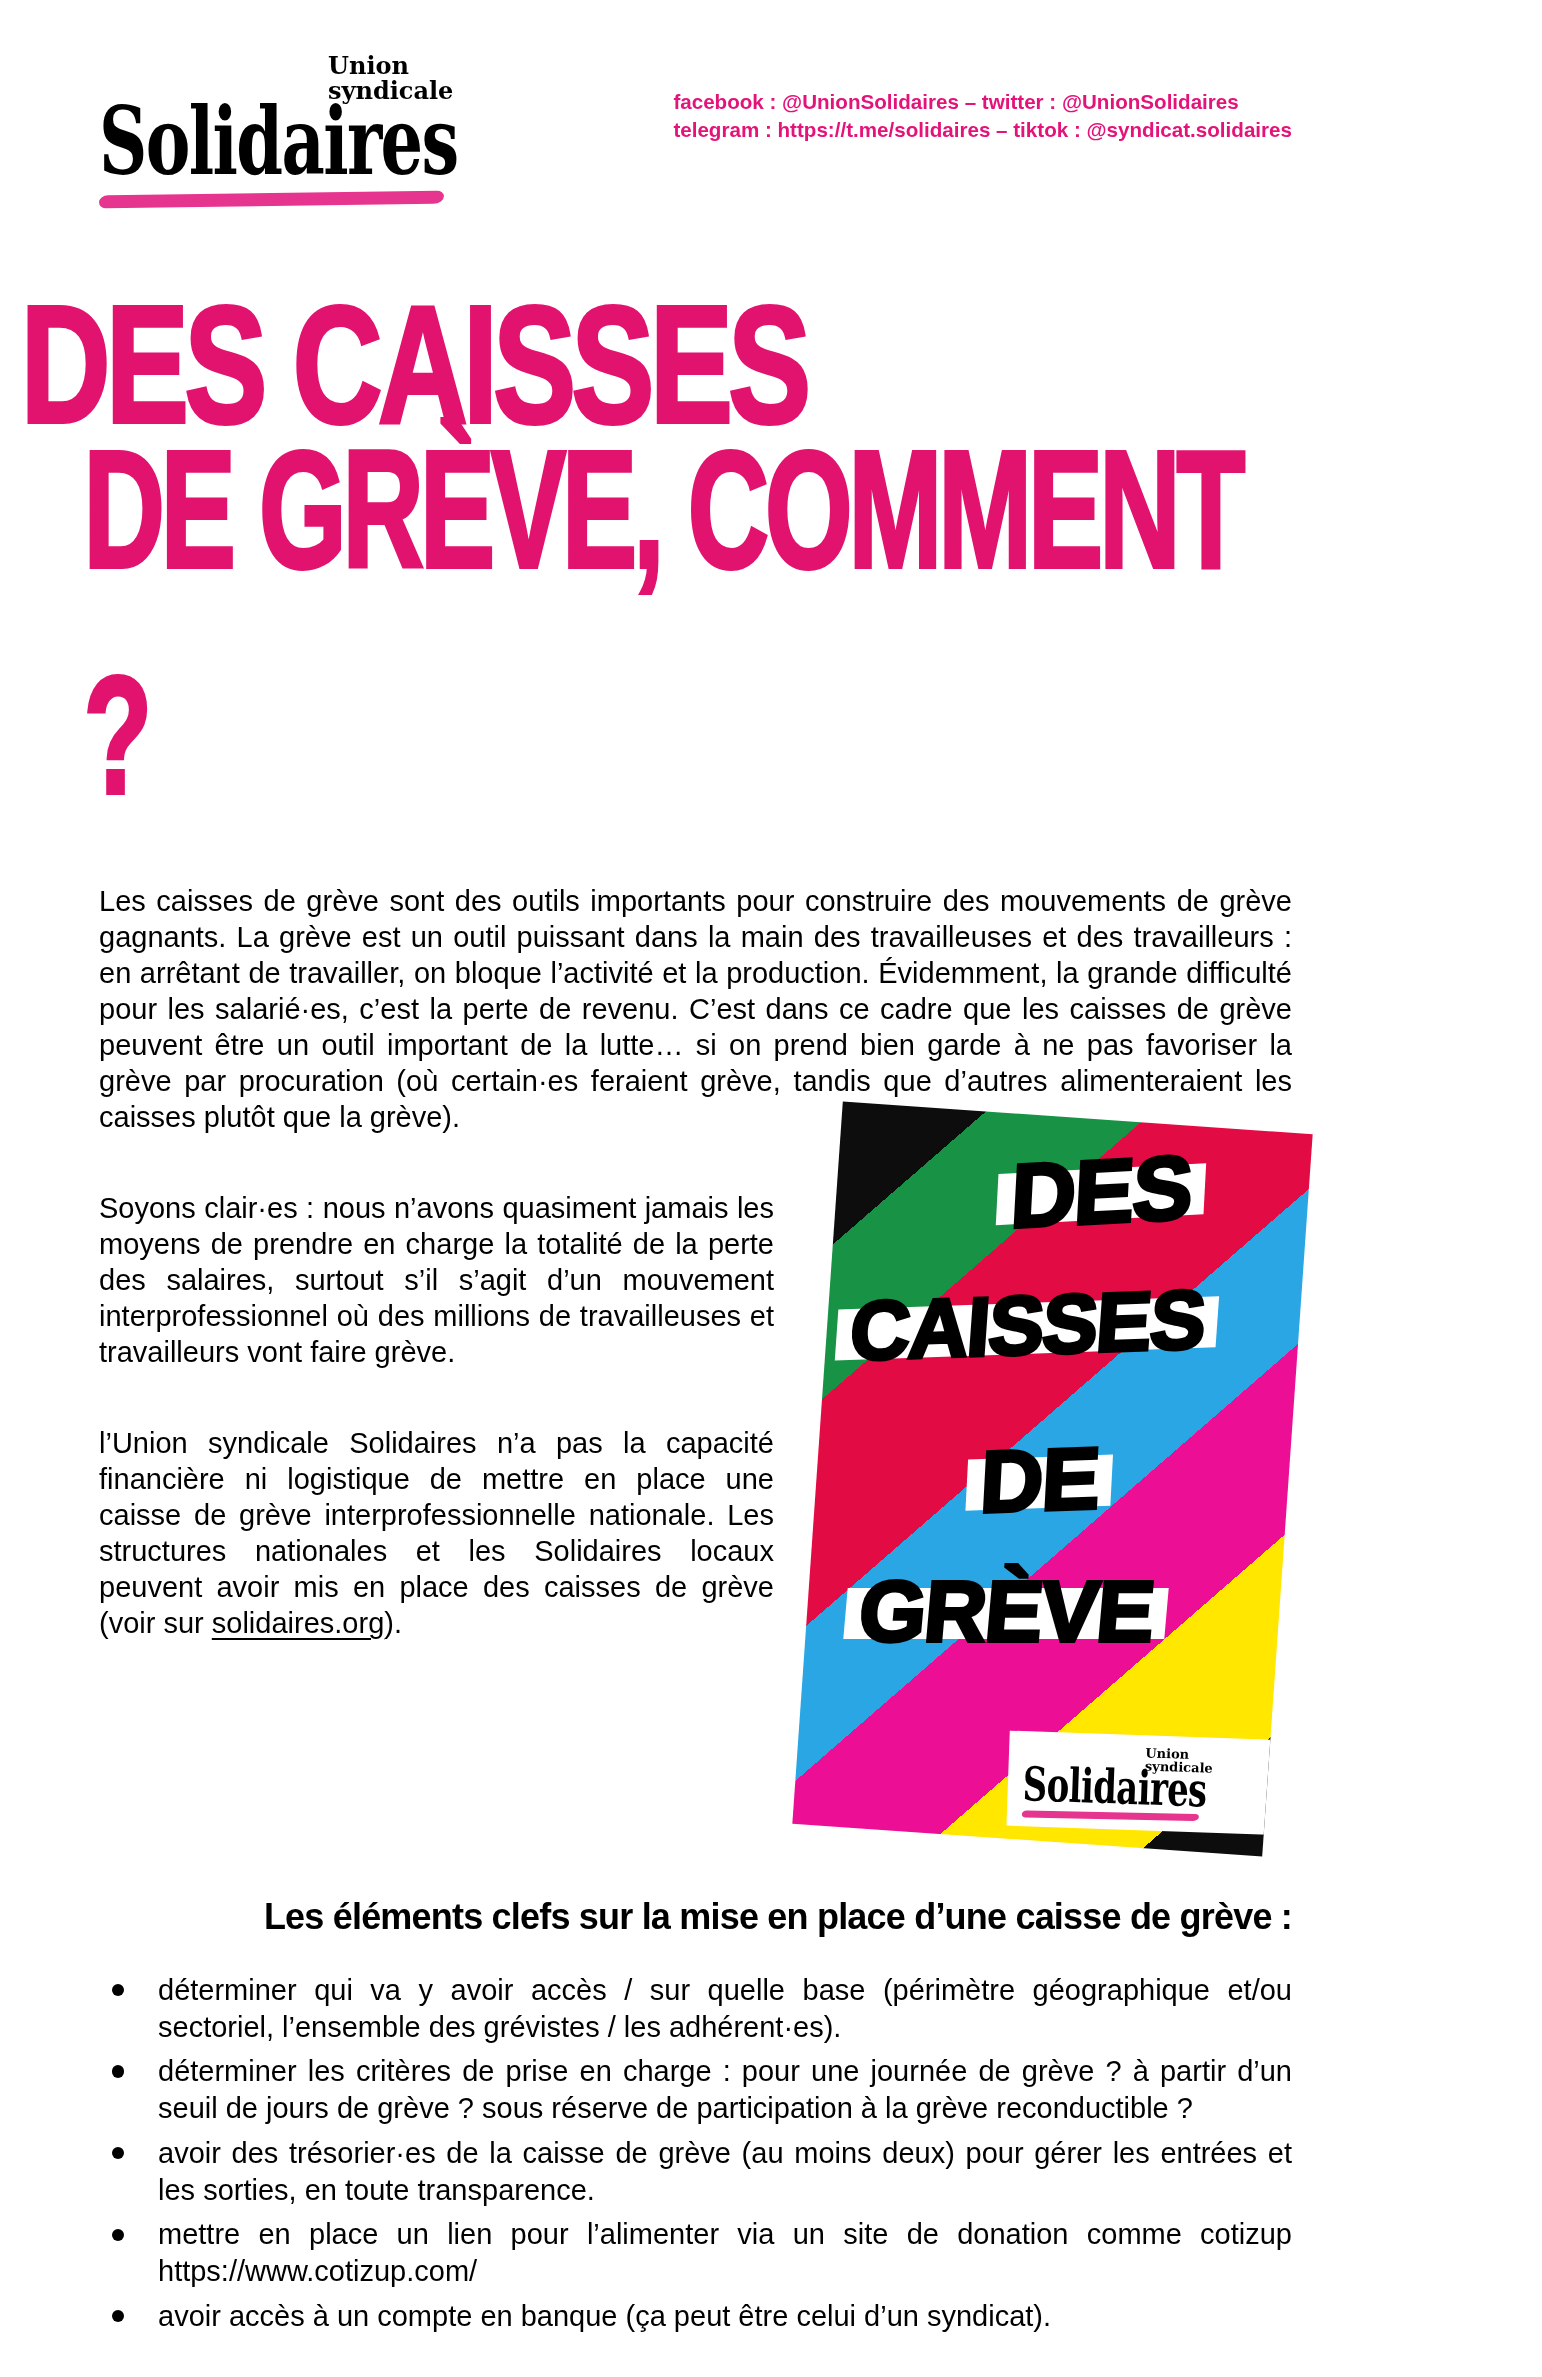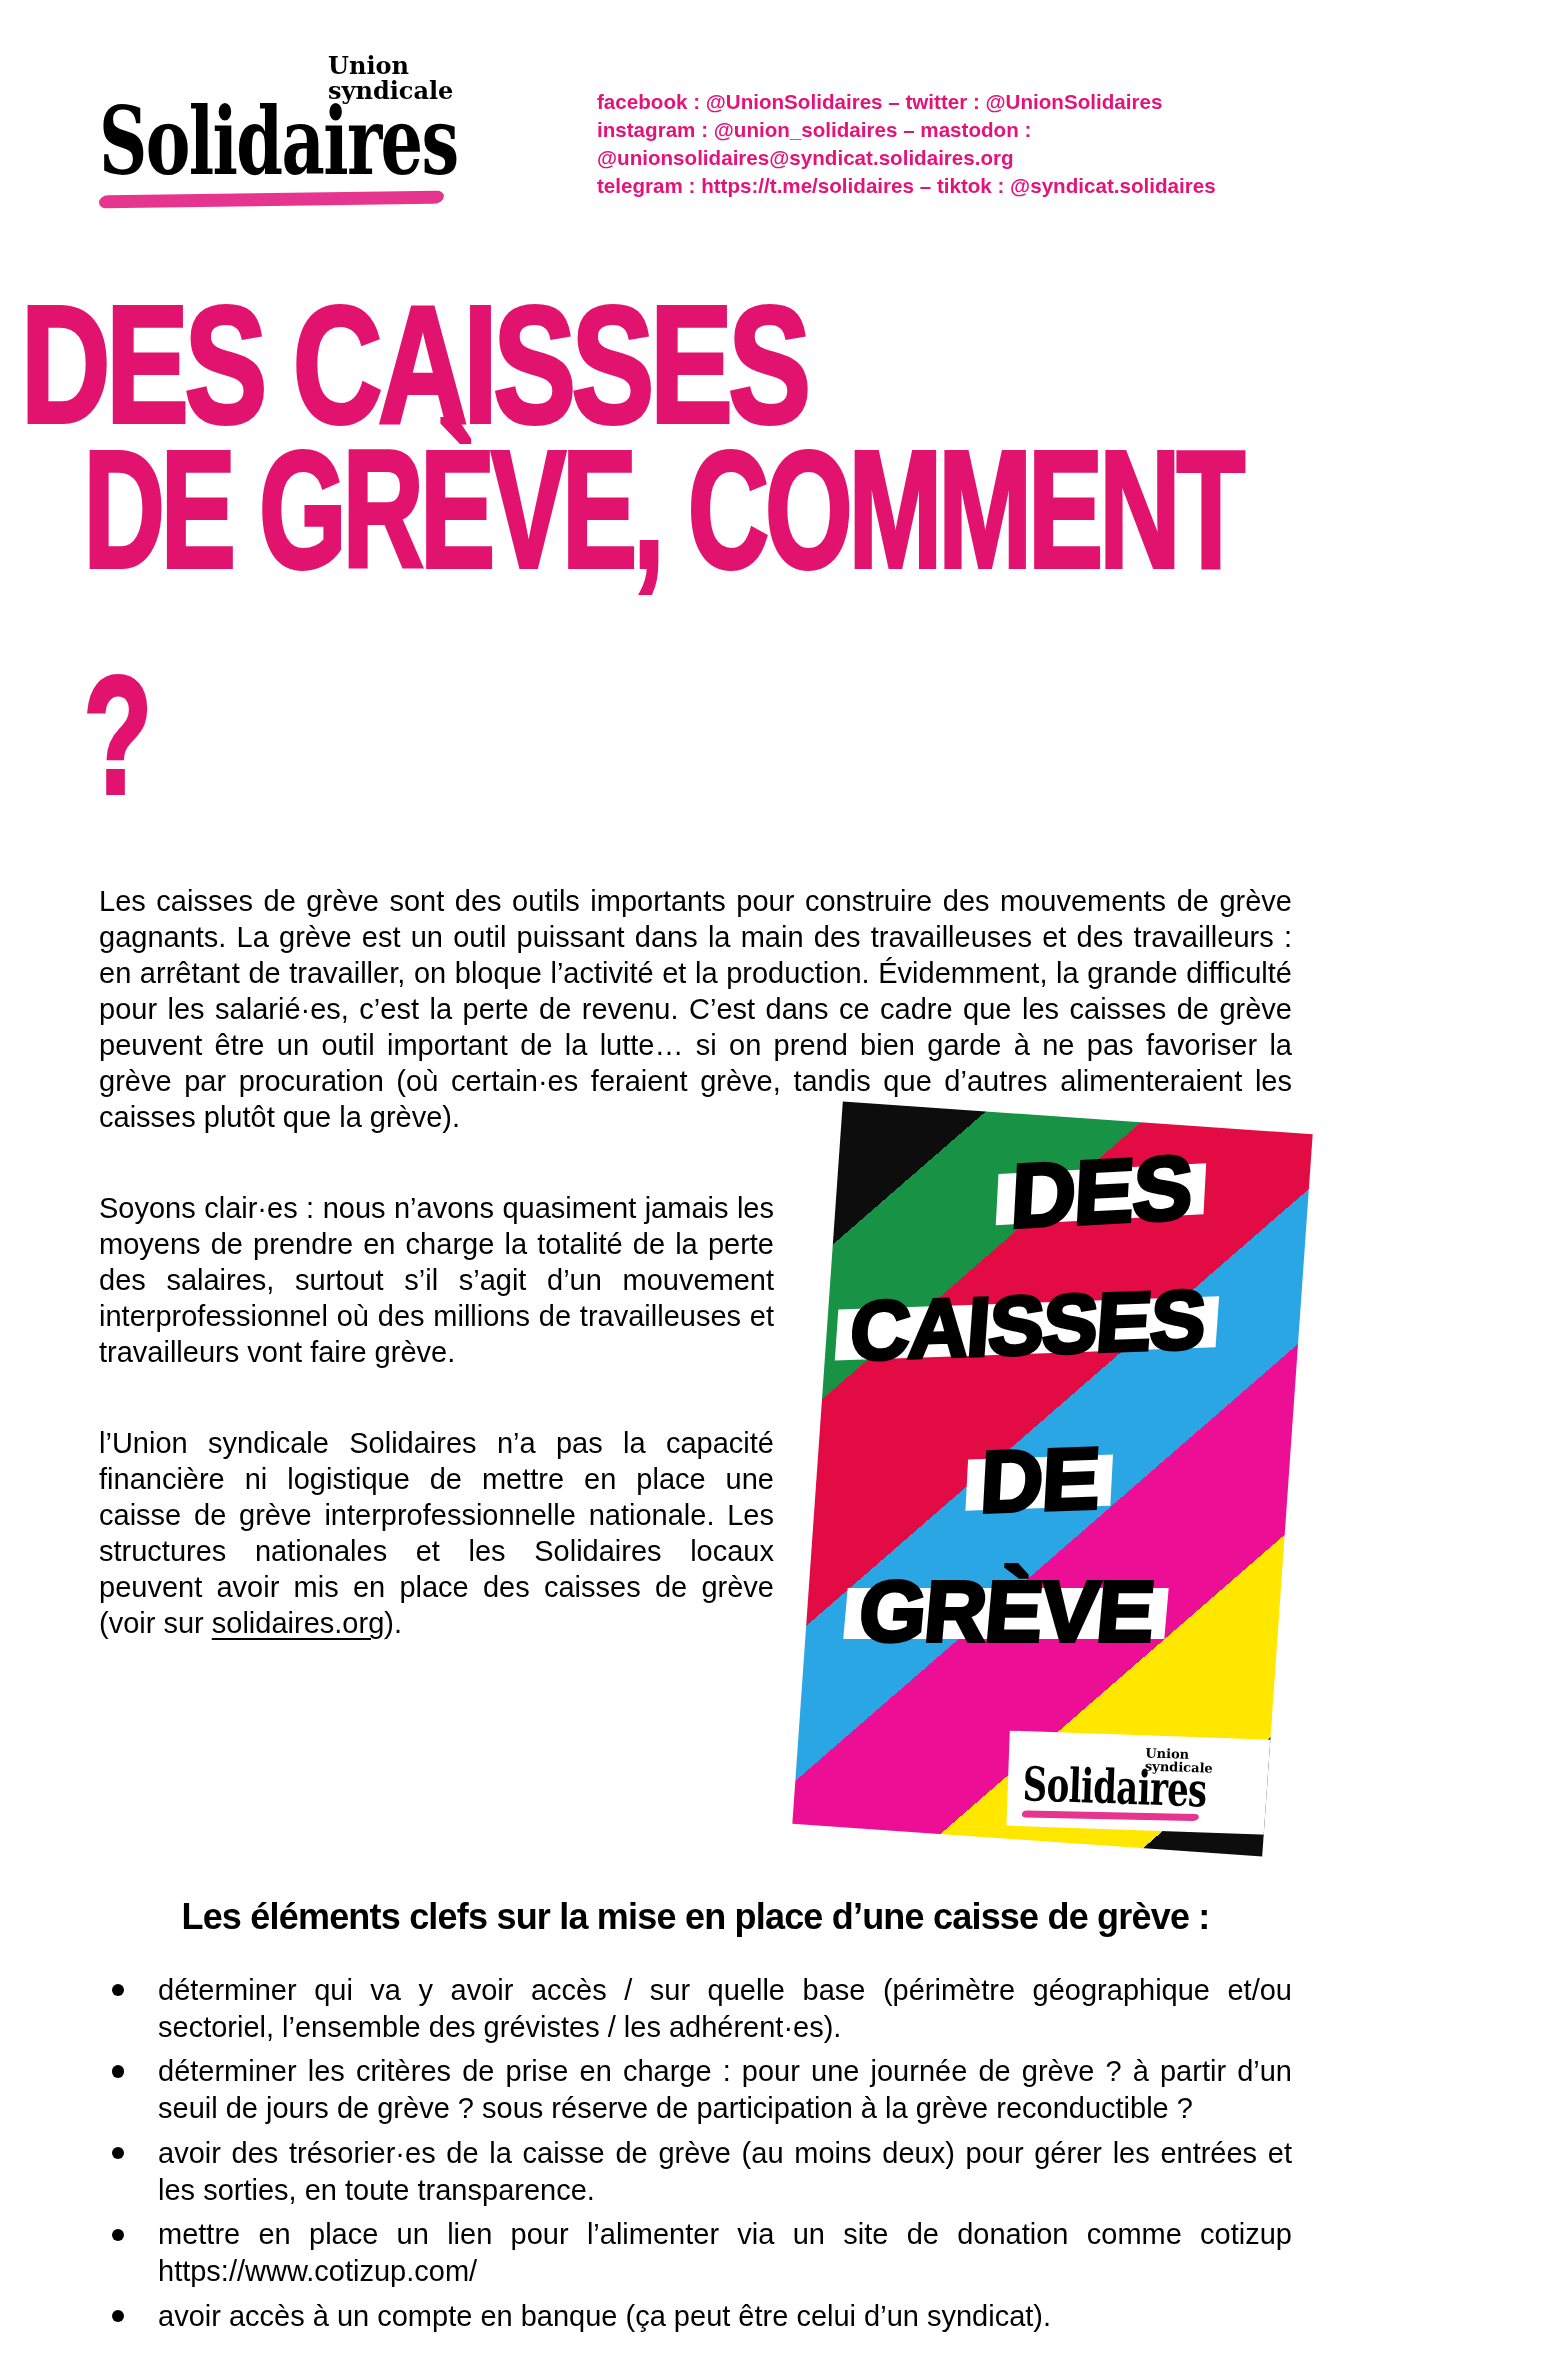--- a/index.html
+++ b/index.html
@@ -45,42 +45,41 @@
   .pw2 { top:188px; left:9.2px;  font-size:83px; transform:rotate(-6deg) skewX(-6deg); }
   .pw3 { top:341px; left:150px; font-size:87px; transform:rotate(-6deg) skewX(-5deg); }
   .pw4 { top:474px; left:38px;  font-size:86px; transform:rotate(-4deg) skewX(-5deg); }
   .poster-logo { position:absolute; top:611px; left:212px; background:#fff; padding:10.7px 15.3px 9.2px; transform:rotate(-2deg); }
   .logo--mini { padding-top:18.3px; }
   .logo--mini .logo-sub { left:121px; font-size:13px; line-height:13.8px; }
   .logo--mini .logo-name { font-size:47px; letter-spacing:-0.8px; }
   .logo--mini .logo-underline { width:177px; height:6.9px; margin-top:1.5px; }
 
   
-  h2 { clear:right; font-size:36px; line-height:1.15; font-weight:700; letter-spacing:-0.8px; margin:8px 0 34px; text-align:center; }
+  h2 { clear:right; font-size:36px; line-height:1.15; font-weight:700; letter-spacing:-0.8px; margin:8px 0 34px; text-align:right; }
   ul.keys { list-style:none; margin:0; padding:0; }
   ul.keys li { position:relative; padding-left:59px; margin-bottom:7.6px; line-height:37px; }
   ul.keys li::before { content:""; position:absolute; left:13px; top:12.2px; width:12.2px; height:12.2px; border-radius:50%; background:#000; }
 </style>
 </head>
 <body>
 
 <div class="page">
 
   <header class="top">
     <div class="logo">
       <div class="logo-sub">
         <div>Union</div>
         <div>syndicale</div>
       </div>
       <span class="logo-name">Solidaires</span>
       <div class="logo-underline"></div>
     </div>
     <div class="social">
       <div>facebook : @UnionSolidaires – twitter : @UnionSolidaires</div>
-      <div>instagram : @union_solidaires – mastodon : @unionsolidaires@syndicat.solidaires.org</div>
       <div>telegram : https://t.me/solidaires – tiktok : @syndicat.solidaires</div>
     </div>
   </header>
 
   <div class="title">
     <span class="title-line t1">DES CAISSES</span>
     <span class="title-line t2">DE GRÈVE, COMMENT ?</span>
   </div>
 
   <main>

